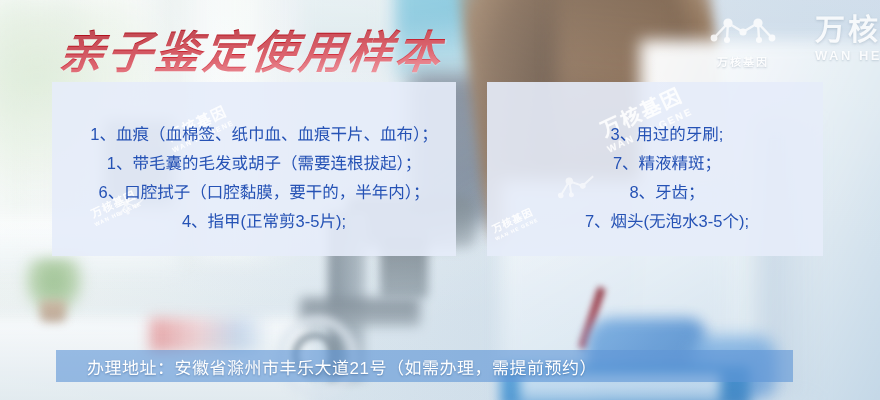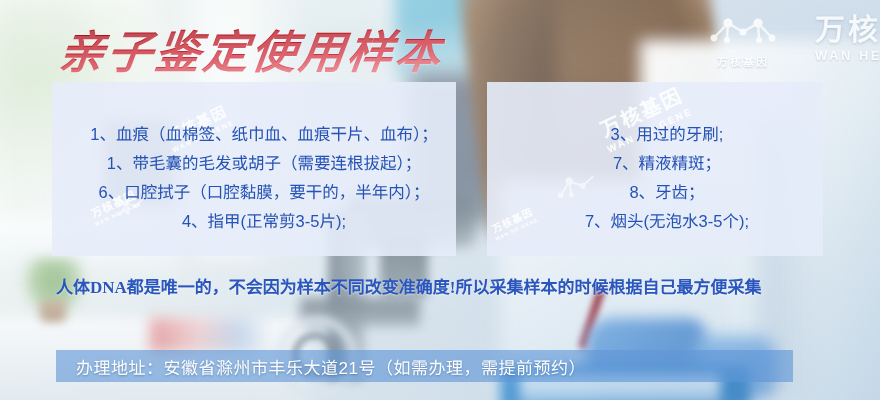--- a/index.html
+++ b/index.html
@@ -279,21 +279,21 @@
   .note span{display:block;white-space:nowrap;}
 
   
   .addr{
     position:absolute;left:56px;top:350px;width:737px;height:32px;
     background:rgba(95,150,215,.62);
     display:flex;align-items:center;
   }
   .addr-text{
     color:#ffffff;font-size:17px;letter-spacing:.5px;white-space:nowrap;
-    padding-left:12px;text-shadow:0 1px 2px rgba(40,80,130,.45);margin-left:8px;
+    padding-left:31px;text-shadow:0 1px 2px rgba(40,80,130,.45);
   }
 </style>
 </head>
 <body>
 
 <div id="poster">
 
   <div class="bg-layer">
     <div class="bg-base"></div>
     <div class="bg-win"></div>
@@ -420,20 +420,19 @@
     </span>
     <ul class="list">
       <li>3、用过的牙刷;</li>
       <li>7、精液精斑；</li>
       <li>8、牙齿；</li>
       <li>7、烟头(无泡水3-5个);</li>
     </ul>
   </div>
 
   <div class="note">
-    <span>人体DNA都是唯一的，不会因为样本不同改变准确度!所以采集样本的时候根据自己最方便采集</span>
   </div>
 
   <div class="addr">
     <span class="addr-text">办理地址：安徽省滁州市丰乐大道21号（如需办理，需提前预约）</span>
   </div>
 
 </div>
 
 </body></html>

